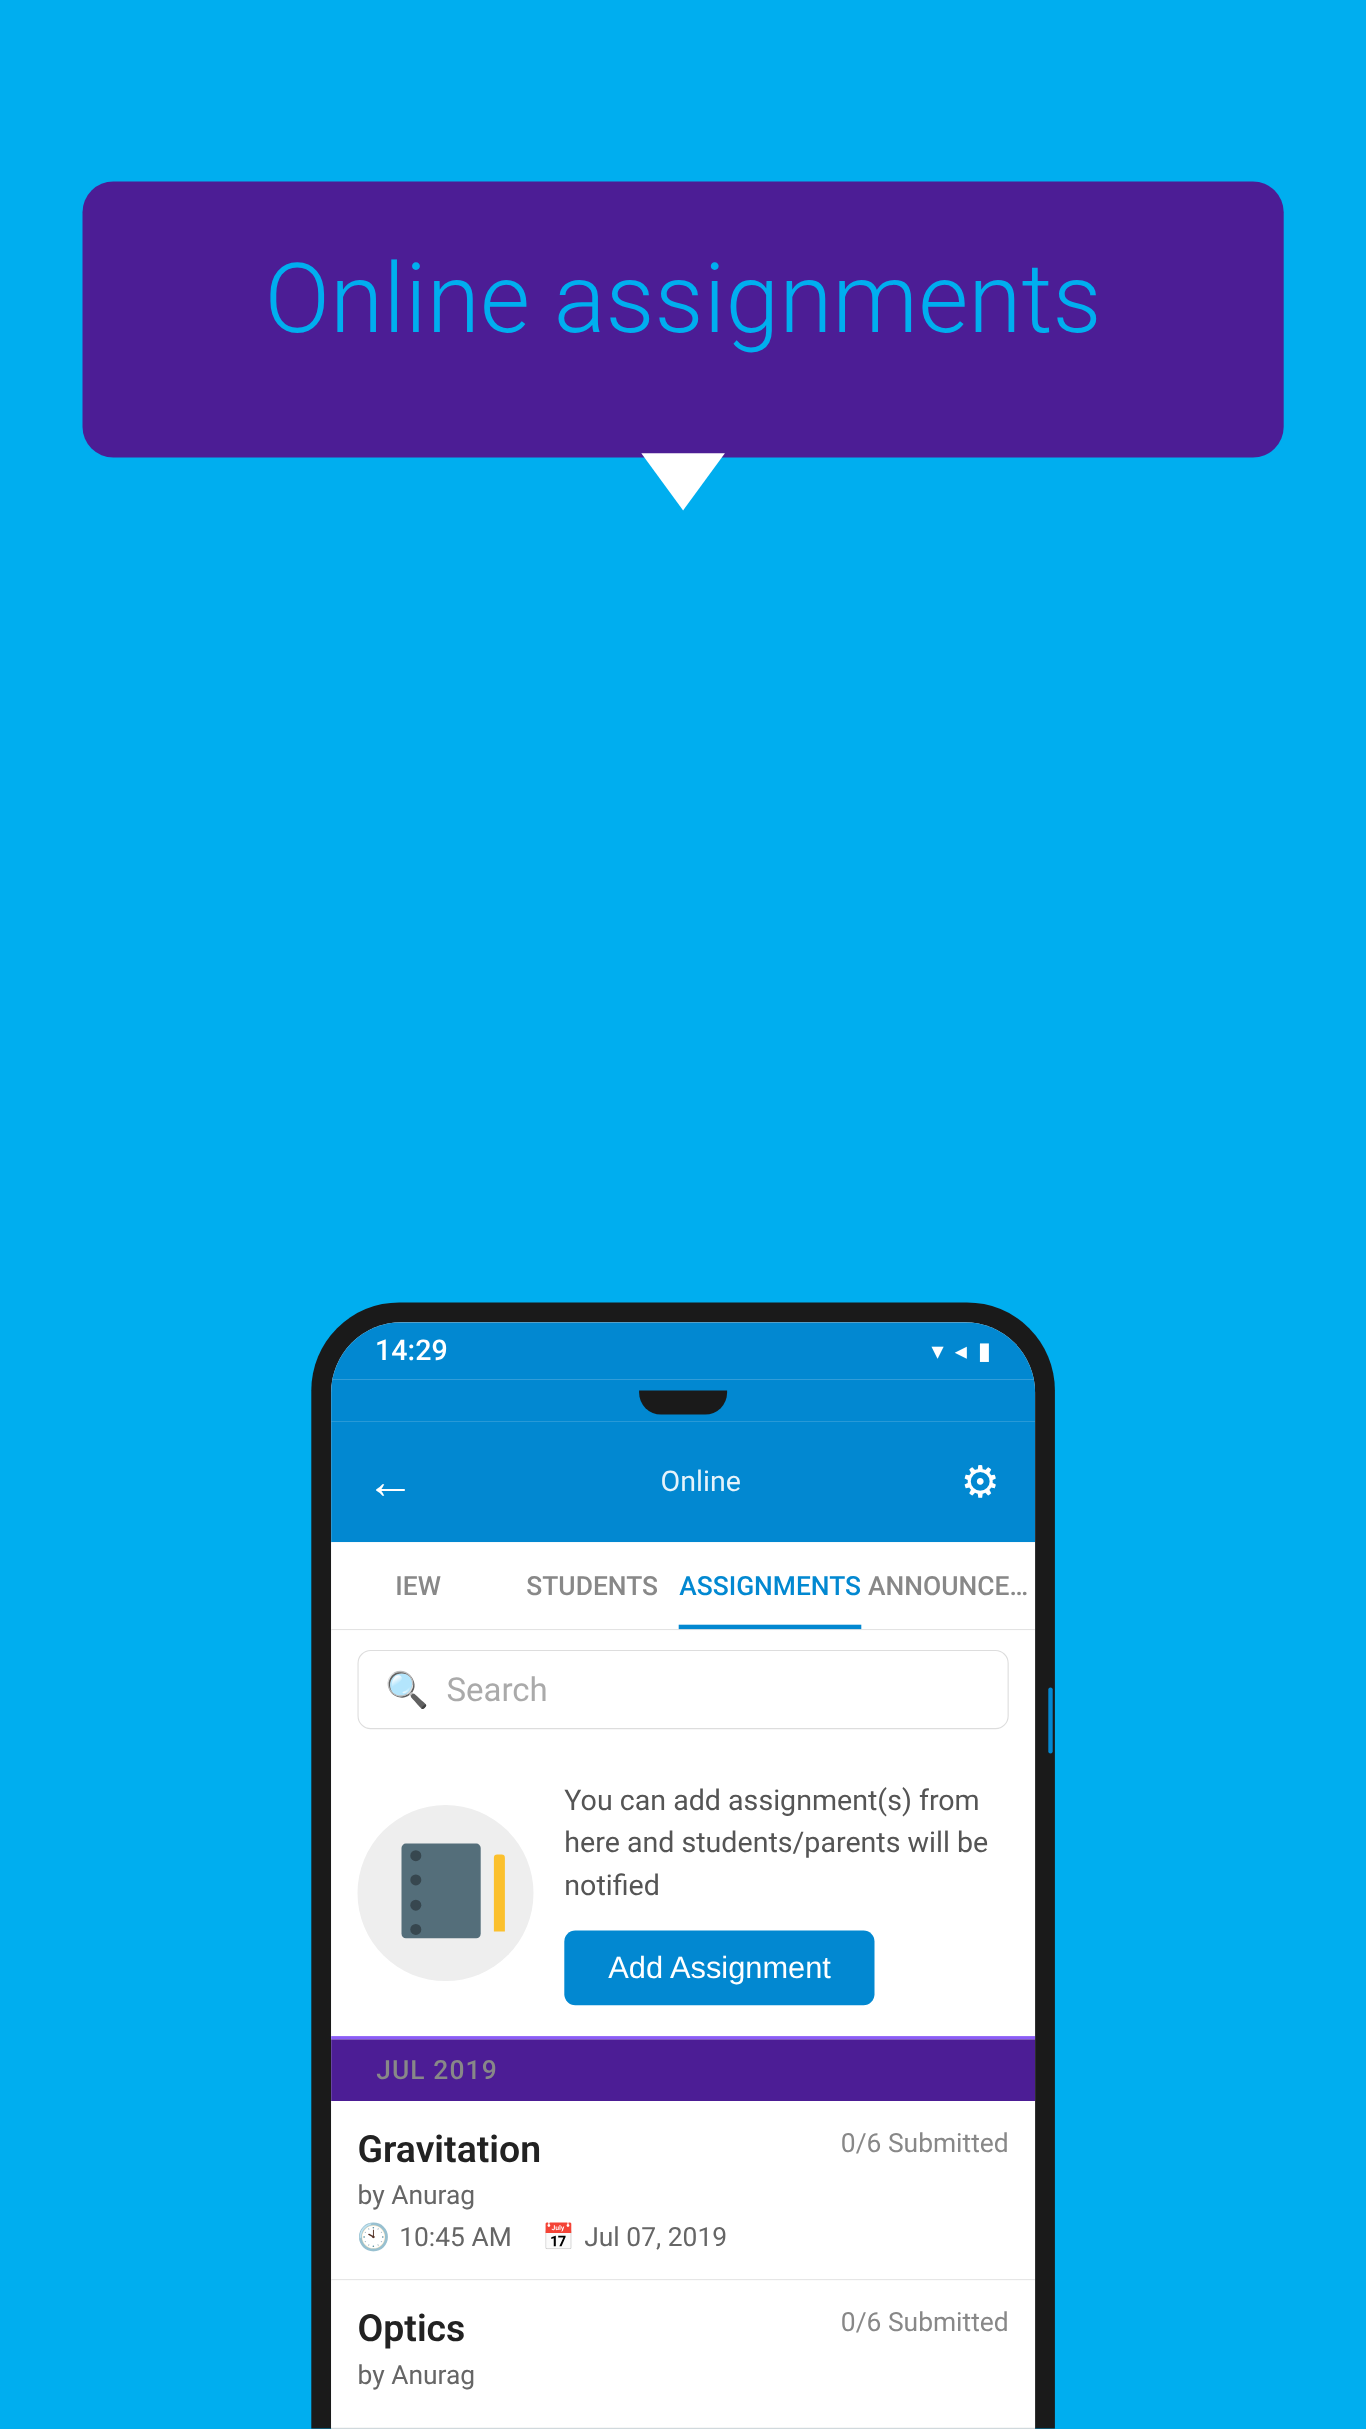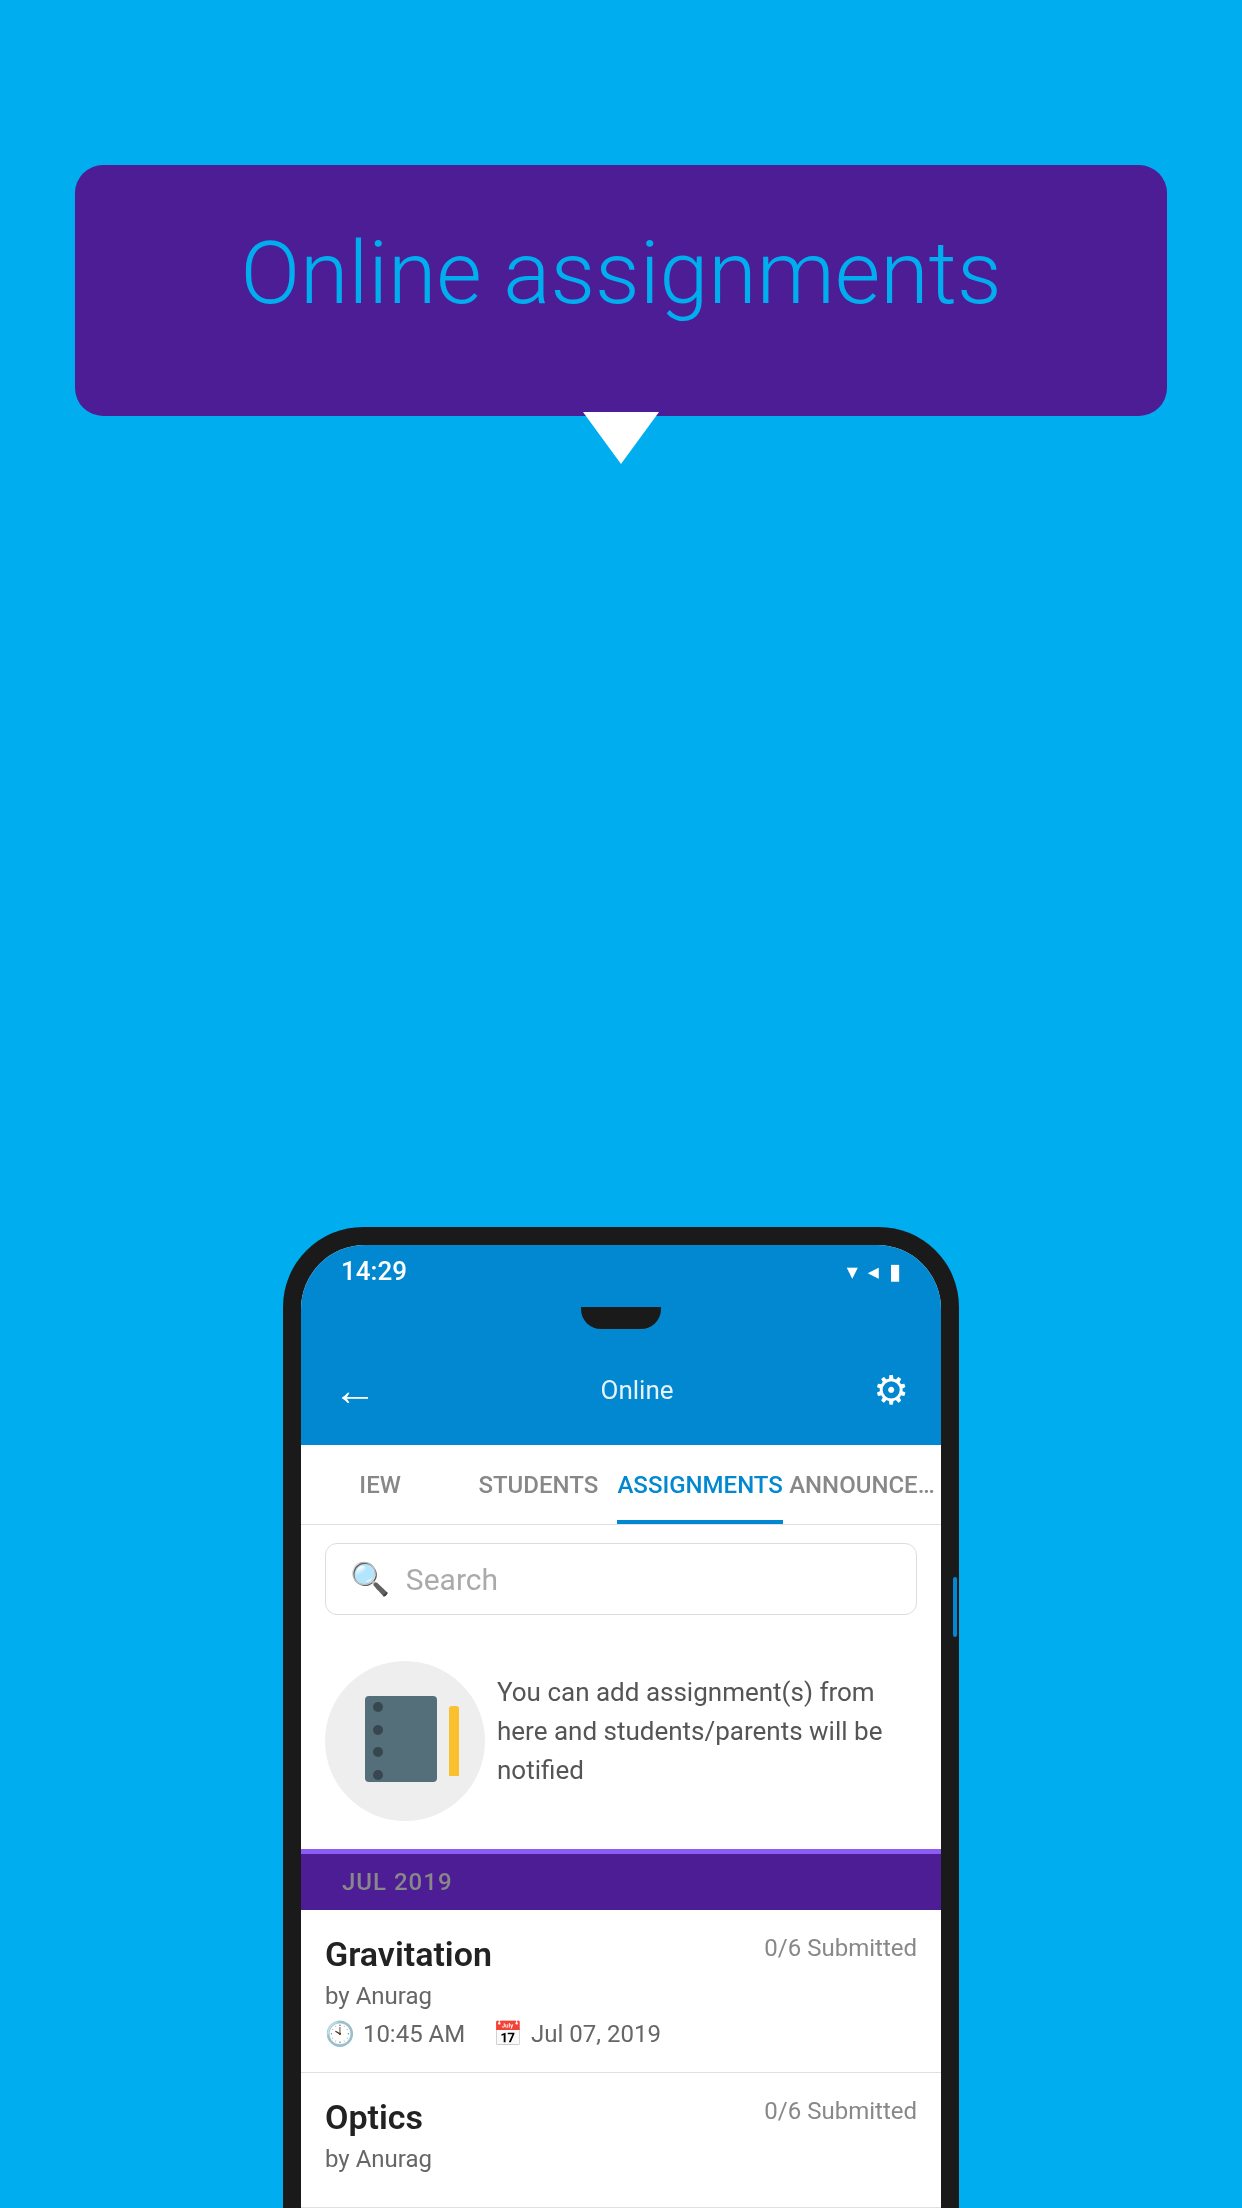--- a/index.html
+++ b/index.html
@@ -217,22 +217,22 @@
       color: #aaa;
       font-size: 30px;
     }
 
     
     .add-promo {
       background: white;
       padding: 28px 24px;
       display: flex;
       align-items: center;
-      gap: 12px;
-      border-bottom: 5px solid #8b5cf6;
+      gap: 28px;
+      border-bottom: 3px solid #8b5cf6;
     }
 
     .promo-icon-circle {
       width: 160px;
       height: 160px;
       background: #eeeeee;
       border-radius: 50%;
       display: flex;
       align-items: center;
       justify-content: center;
@@ -438,20 +438,21 @@
             <div class="ring"></div>
             <div class="ring"></div>
             <div class="ring"></div>
             <div class="ring"></div>
           </div>
           <div class="notebook-pencil"></div>
         </div>
       </div>
       <div class="promo-text">
         <div class="promo-description">You can add assignment(s) from here and students/parents will be notified</div>
+        <button class="add-assignment-btn">Add Assignment</button>
       </div>
     </div>
 
     <div class="month-header">
       <span>JUL 2019</span>
     </div>
 
     <div class="assignment-item">
       <div class="assignment-row1">
         <span class="assignment-name">Gravitation</span>

